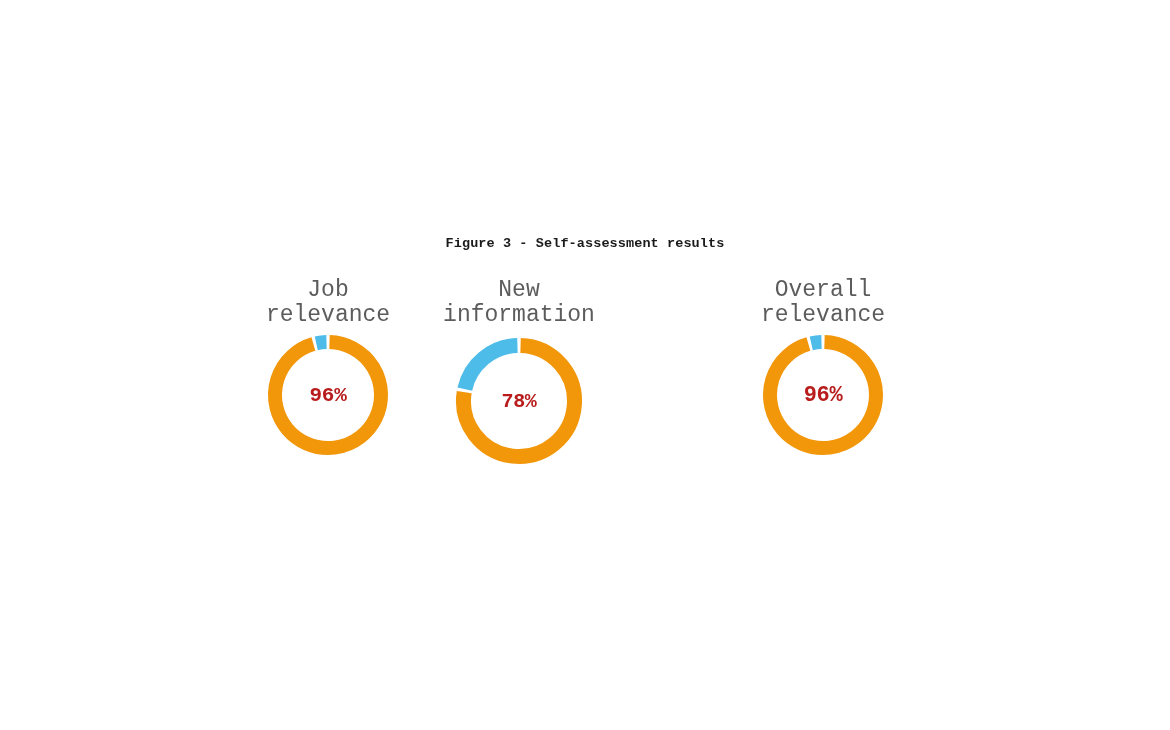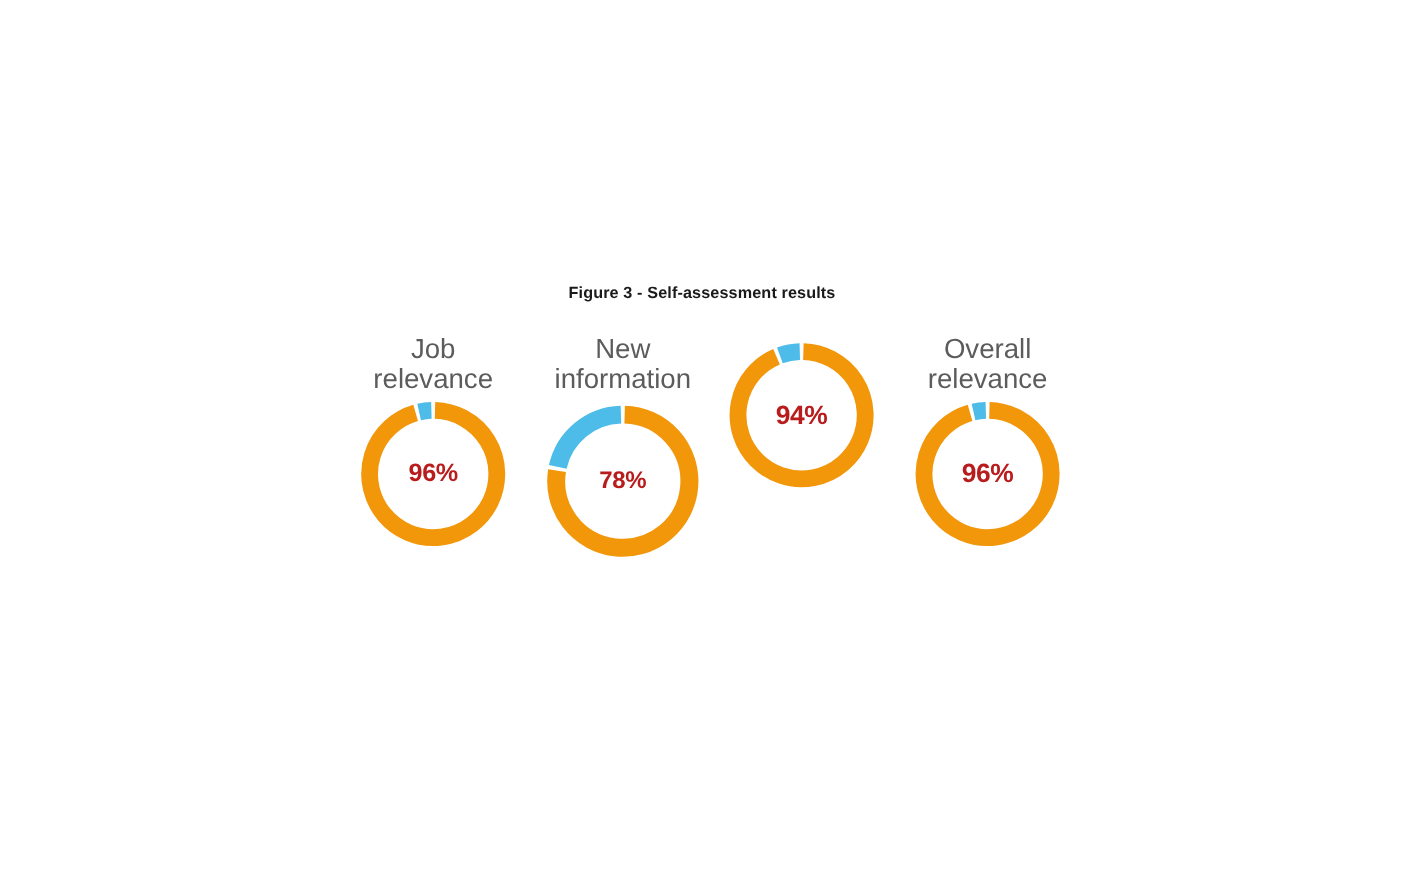--- a/index.html
+++ b/index.html
@@ -13,20 +13,21 @@
     font-family: "Liberation Sans", sans-serif;
     position: relative;
     overflow: hidden;
   }
   #figure-root {
     position: absolute;
     left: 0;
     top: 0;
     width: 970px;
     height: 730px;
+    font-family: Liberation Mono, monospace;
   }
   #figure-title {
     position: absolute;
     left: 0;
     top: 236px;
     width: 1170px;
     text-align: center;
     font-size: 13.5px;
     font-weight: bold;
     color: #1a1a1a;
@@ -60,21 +61,21 @@
     width: 100%;
     height: 100%;
     display: flex;
     align-items: center;
     justify-content: center;
     font-weight: bold;
     color: #b91c1c;
     letter-spacing: -0.3px;
   }
   
-  #group-0 { left: 271px; }
+  #group-0 { left: 238px; }
   #group-1 { left: 429px; }
   #group-2 { left: 578px; }
   #group-3 { left: 733px; }
   #group-0 .donut-wrap { margin-top: 7px; }
   #group-1 .donut-wrap { margin-top: 10px; }
   #group-2 .donut-wrap { margin-top: 8px; }
   #group-3 .donut-wrap { margin-top: 7px; }
 </style>
 </head>
 <body>
@@ -101,27 +102,20 @@
     <div class="donut-wrap" style="width: 126px; height: 126px;">
         <svg width="126" height="126" viewBox="0 0 126 126">
           <path d="M 64.56901645575017 7.52218292541076 A 55.5 55.5 0 1 1 8.210843223287533 54.14571856688403" fill="none" stroke="#F2960A" stroke-width="15" stroke-linecap="butt"></path>
           <path d="M 8.798851955457728 51.063268845550226 A 55.5 55.5 0 0 1 61.43098354424983 7.52218292541076" fill="none" stroke="#4DBCE9" stroke-width="15" stroke-linecap="butt"></path>
         </svg>
       <div class="donut-value" style="font-size: 20px;">78%</div>
     </div>
   </div>
 
   <div class="donut-group" id="group-2">
-    <div class="donut-wrap" style="width: 120px; height: 120px;">
-        <svg width="120" height="120" viewBox="0 0 120 120">
-          <path d="M 61.49834003882449 7.021183694536404 A 53 53 0 1 1 39.10407560982361 11.293118105548665" fill="none" stroke="#F2960A" stroke-width="14" stroke-linecap="butt"></path>
-          <path d="M 41.89031828175139 10.189966592425051 A 53 53 0 0 1 58.501659961175505 7.021183694536404" fill="none" stroke="#4DBCE9" stroke-width="14" stroke-linecap="butt"></path>
-        </svg>
-      <div class="donut-value" style="font-size: 22px;">94%</div>
-    </div>
   </div>
 
   <div class="donut-group" id="group-3">
     <div class="donut-label">Overall
 relevance</div>
     <div class="donut-wrap" style="width: 120px; height: 120px;">
         <svg width="120" height="120" viewBox="0 0 120 120">
           <path d="M 61.49834003882449 7.021183694536404 A 53 53 0 1 1 45.37343721961649 9.058232645190841" fill="none" stroke="#F2960A" stroke-width="14" stroke-linecap="butt"></path>
           <path d="M 48.275971082116925 8.312988614811154 A 53 53 0 0 1 58.501659961175505 7.021183694536404" fill="none" stroke="#4DBCE9" stroke-width="14" stroke-linecap="butt"></path>
         </svg>

